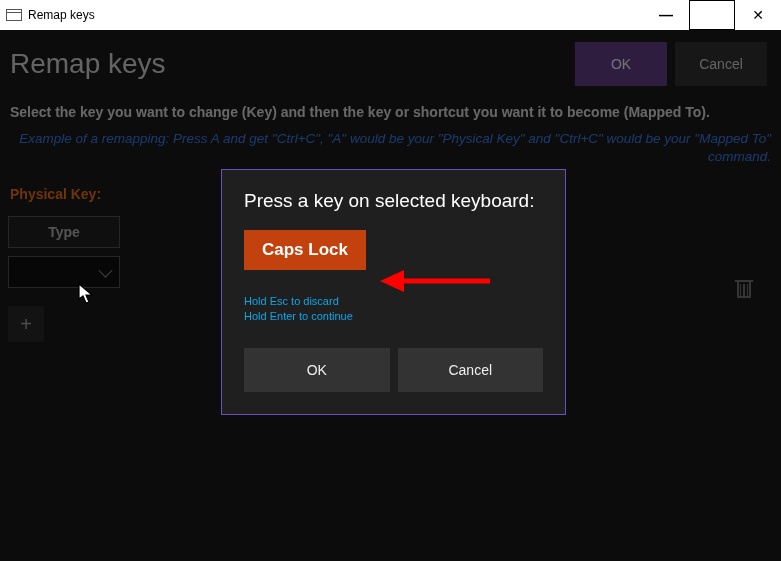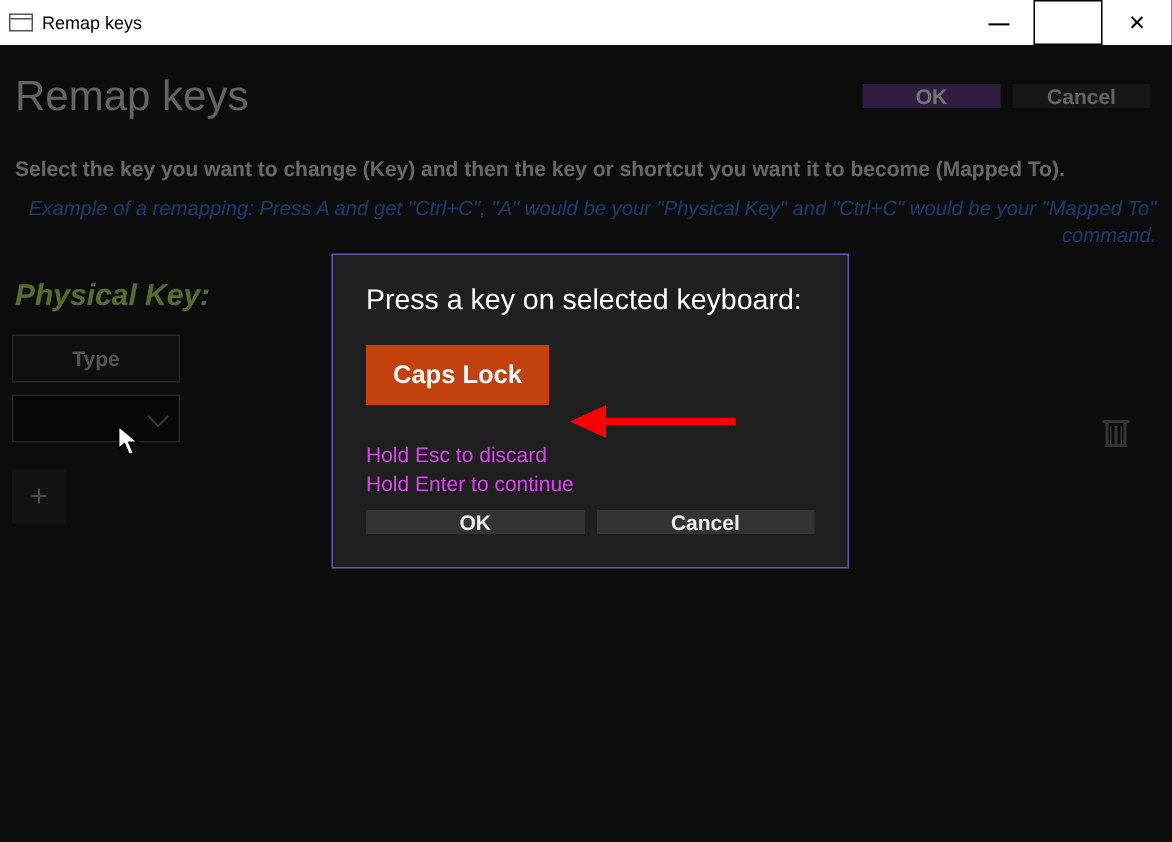--- a/index.html
+++ b/index.html
@@ -76,51 +76,49 @@
     padding-right: 6px;
   }
   .page-title {
     font-size: 28px;
     font-weight: 400;
     color: #ddd;
     padding: 10px 0 10px 2px;
   }
   .hdr-btns { display: flex; gap: 8px; }
   .btn {
-    height: 16px;
+    height: 44px;
     min-width: 92px;
     display: flex; align-items: center; justify-content: center;
     font-size: 14px;
     cursor: pointer;
     user-select: none;
-    font-weight: bold;
   }
   .btn-primary { background: #69418e; color: #fff; }
   .btn-secondary { background: #333; color: #ddd; }
   
   .instr {
     color: #e5e5e5;
     font-size: 14px;
     padding: 14px 2px 4px 2px;
     font-weight: 600;
   }
   .example {
     color: #3b82f6;
     font-style: italic;
     font-size: 13.5px;
     padding: 6px 2px 12px 2px;
     line-height: 1.35;
     text-align: right;
   }
   .pk-label {
-    color: #bef264;
+    color: #f97316;
     font-weight: 600;
-    font-size: 20px;
+    font-size: 14px;
     padding: 8px 2px;
-    font-style: italic;
   }
   .type-btn {
     width: 112px; height: 32px;
     border: 1px solid #555;
     background: #222;
     display: flex; align-items: center; justify-content: center;
     color: #bbb; font-size: 14px;
     margin-top: 6px;
     cursor: pointer;
     font-weight: bold;
@@ -184,24 +182,24 @@
   .key-box {
     display: inline-block;
     background: #c2410c;
     padding: 10px 18px;
     font-size: 17px;
     color: #fff;
     margin-bottom: 24px;
     font-weight: bold;
   }
   .dlg-hint {
-    font-size: 14px;
-    color: #d946ef;
+    font-size: 11px;
+    color: #0ea5e9;
     line-height: 1.35;
-    margin-bottom: 8px;
+    margin-bottom: 24px;
   }
   .dlg-btns { display: flex; gap: 8px; }
   .dlg-btns .btn { flex: 1; background: #333; color: #eee; min-width: 0; }
   
   .arrow {
     position: absolute;
     left: 380px; top: 236px;
     width: 110px; height: 30px;
     z-index: 35;
     pointer-events: none;

